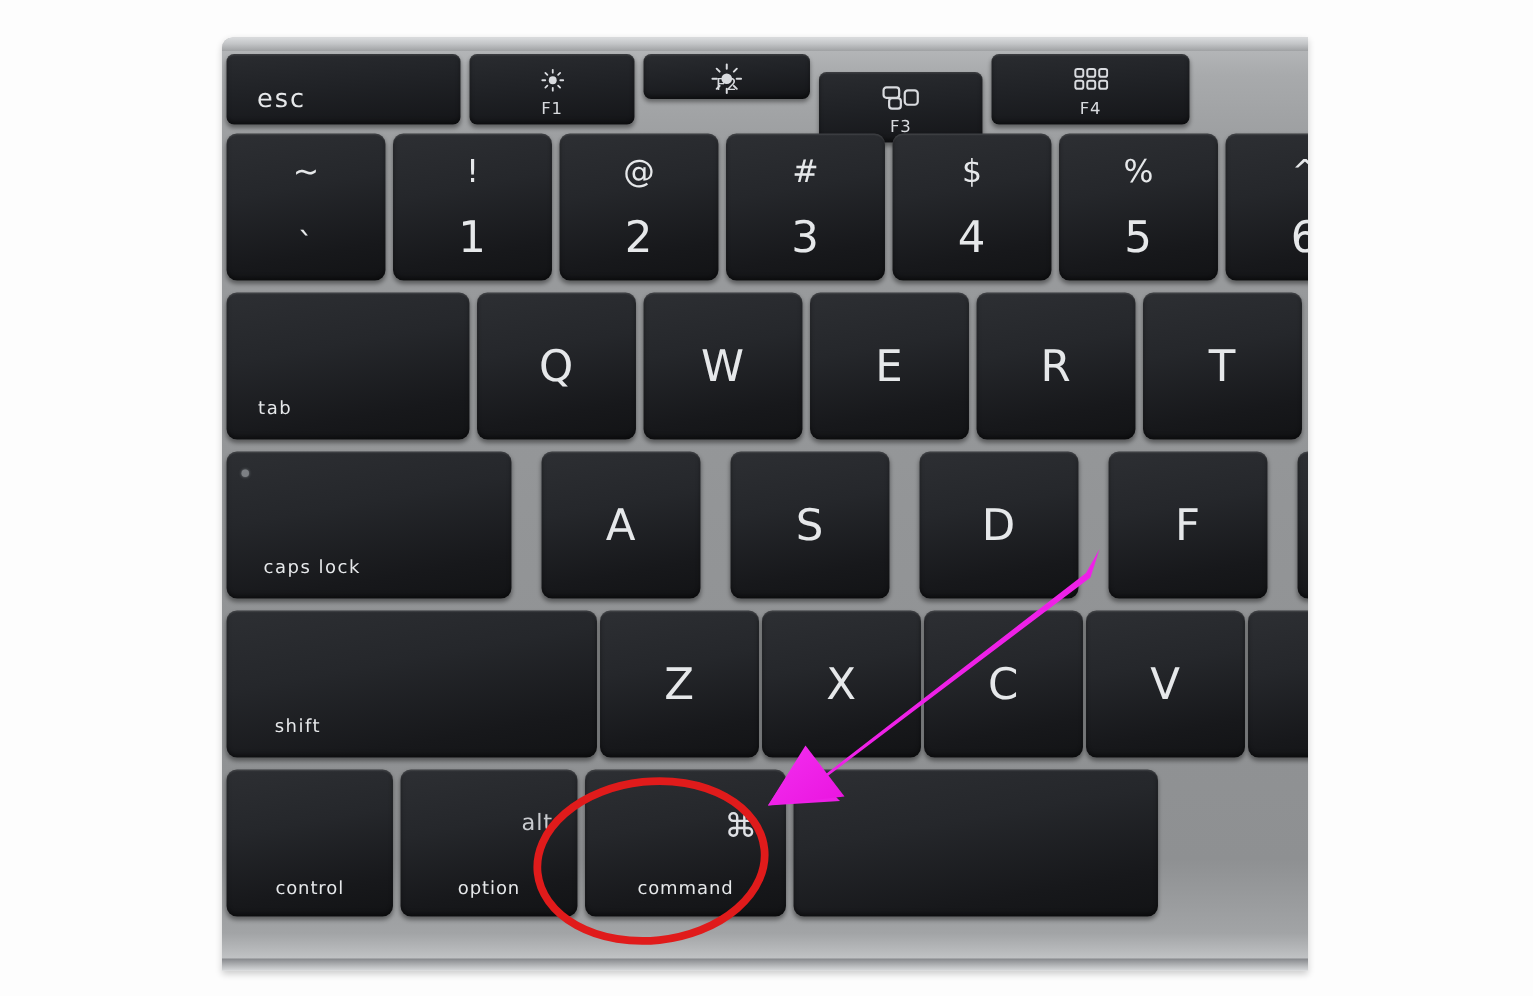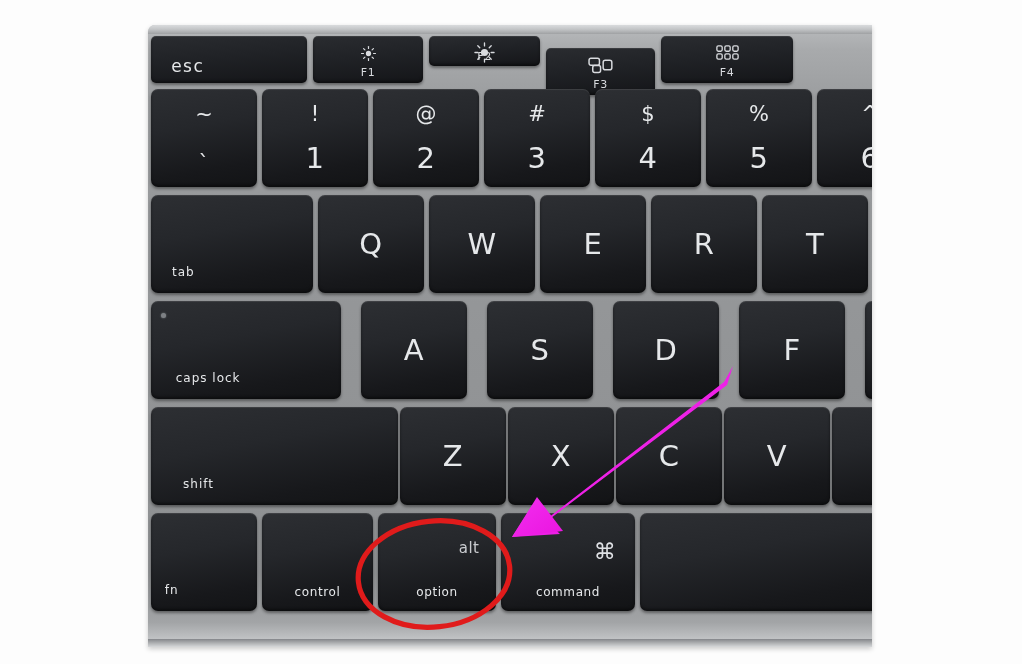--- a/index.html
+++ b/index.html
@@ -341,23 +341,20 @@
       <div class="key" style="width:106px; height:98px;">
         <span class="lbl-center g-letter">V</span>
       </div>
       <div class="key" style="width:106px; height:98px;">
         <span class="lbl-center g-letter">B</span>
       </div>
     </div>
 
     <div class="row" style="top:488px; gap:5px;">
 
-      <div class="key" style="width:106px; height:98px;">
-        <span class="lbl-bottom-left g-word">fn</span>
-      </div>
 
       <div class="key" style="width:111px; height:98px;">
         <span class="lbl-bottom-center g-word">control</span>
       </div>
 
       <div class="key" style="width:118px; height:98px;">
         <span class="lbl-top-right g-alt">alt</span>
         <span class="lbl-bottom-center g-word">option</span>
       </div>
 

